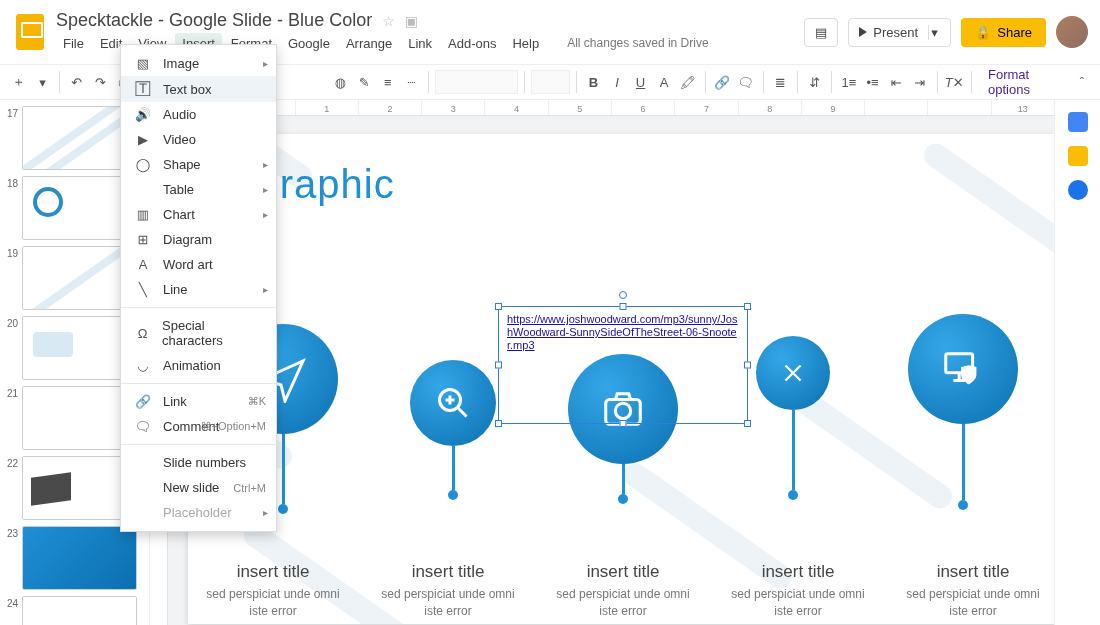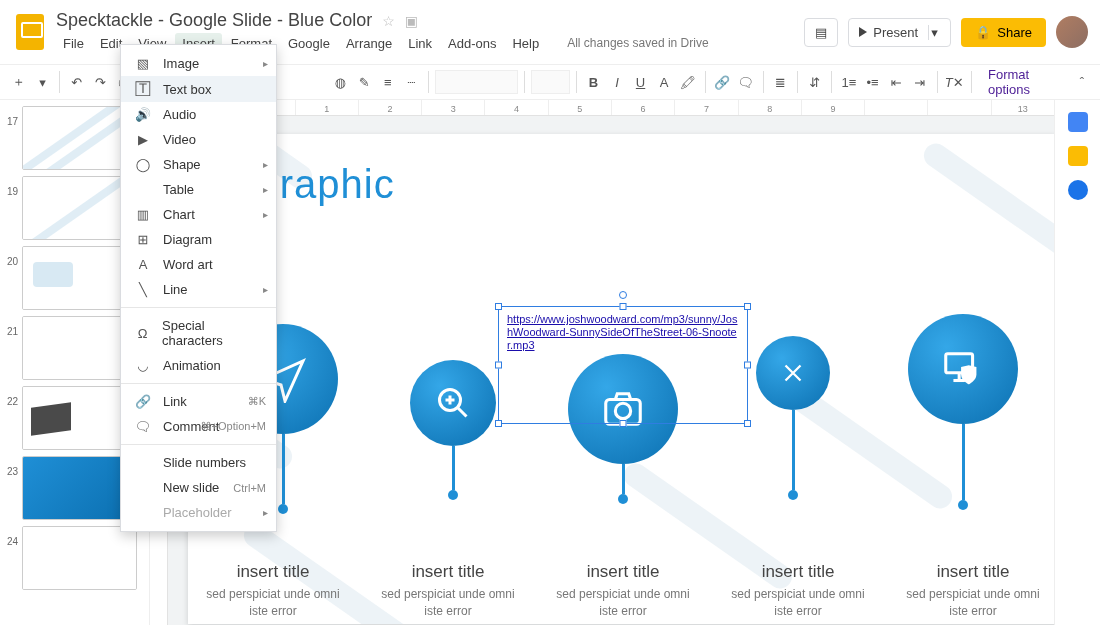--- a/index.html
+++ b/index.html
@@ -39,21 +39,21 @@
 .mi.disabled { color:#aaa; }
 .mi .icn { width:20px; display:flex; justify-content:center; color:#555; }
 .mi .arrow { position:absolute; right:8px; color:#888; font-size:10px; }
 .mi .kbd { position:absolute; right:10px; color:#888; font-size:11px; }
 .menu-div { height:1px; background:#e6e6e6; margin:5px 0; }
 
 
 .workspace { display:flex; height:calc(625px - 64px - 36px); }
 .slide-panel { width:150px; border-right:1px solid #eee; overflow:hidden; padding-top:4px; position:relative;}
 .thumb-row { display:flex; align-items:flex-start; gap:4px; padding:2px 6px 4px 2px; }
-.thumb-num { width:16px; text-align:right; font-size:10px; color:#666; padding-top:2px;margin-top:8px;}
+.thumb-num { width:16px; text-align:right; font-size:10px; color:#666; padding-top:2px;}
 .thumb { width:115px; height:64px; background:#fff; border:1px solid #ccc; position:relative; overflow:hidden; border-radius:2px;}
 .thumb-bg { position:absolute; inset:0; background:#fff; }
 .thumb .diag { position:absolute; width:160%; height:8px; background:#d8e9f3; transform:rotate(-35deg); opacity:.8; }
 .thumb.blue .thumb-bg { background:linear-gradient(135deg,#1f8fd6,#0b6fb0); }
 
 .canvas-area { flex:1; background:#f1f3f4; position:relative; overflow:hidden;}
 .ruler-h { position:absolute; left:18px; right:0; top:0; height:16px; background:#fff; border-bottom:1px solid #e2e2e2; font-size:9px; color:#888; display:flex; align-items:center;}
 .ruler-h .tick { flex:1; text-align:center; border-left:1px solid #eee; height:100%; display:flex; align-items:flex-end; justify-content:center; padding-bottom:1px;}
 .ruler-v { position:absolute; left:0; top:16px; bottom:0; width:18px; background:#fff; border-right:1px solid #e2e2e2; }
 
@@ -262,20 +262,27 @@
 </div>
 
 <div class="workspace">
   <div class="slide-panel">
     <div class="thumb-row">
         <div class="thumb-num">17</div>
         <div class="thumb">
           <div class="thumb-bg"></div>
           <div class="diag" style="top:10px;left:-20px"></div>
           <div class="diag" style="top:30px;left:-20px"></div>
+        </div>
+      </div>
+    <div class="thumb-row">
+        <div class="thumb-num">18</div>
+        <div class="thumb">
+          <div class="thumb-bg"></div>
+          <div style="position:absolute;left:10px;top:10px;width:30px;height:30px;border:4px solid #2a8bc9;border-radius:50%"></div>
         </div>
       </div>
     <div class="thumb-row">
         <div class="thumb-num">19</div>
         <div class="thumb">
           <div class="thumb-bg"></div>
           <div class="diag" style="top:20px;left:-20px"></div>
         </div>
       </div>
     <div class="thumb-row">

